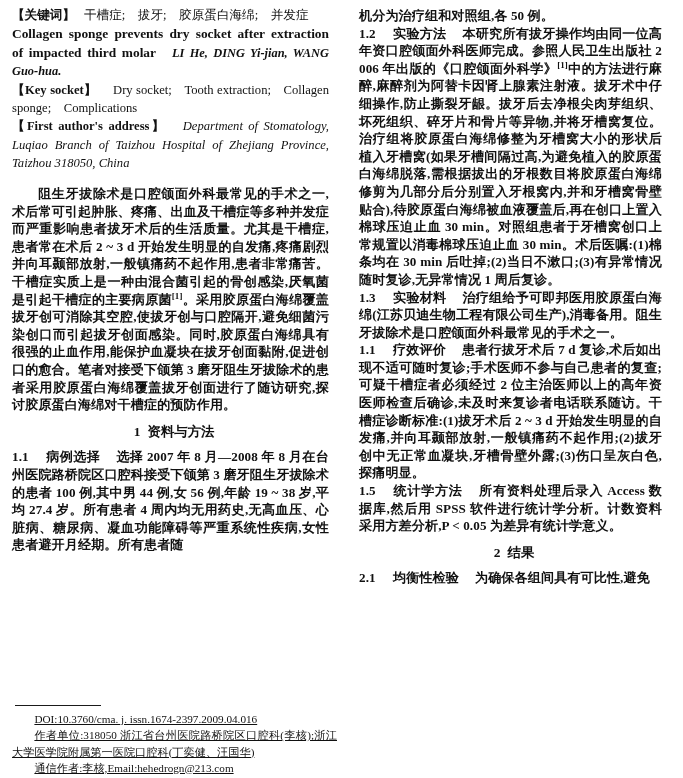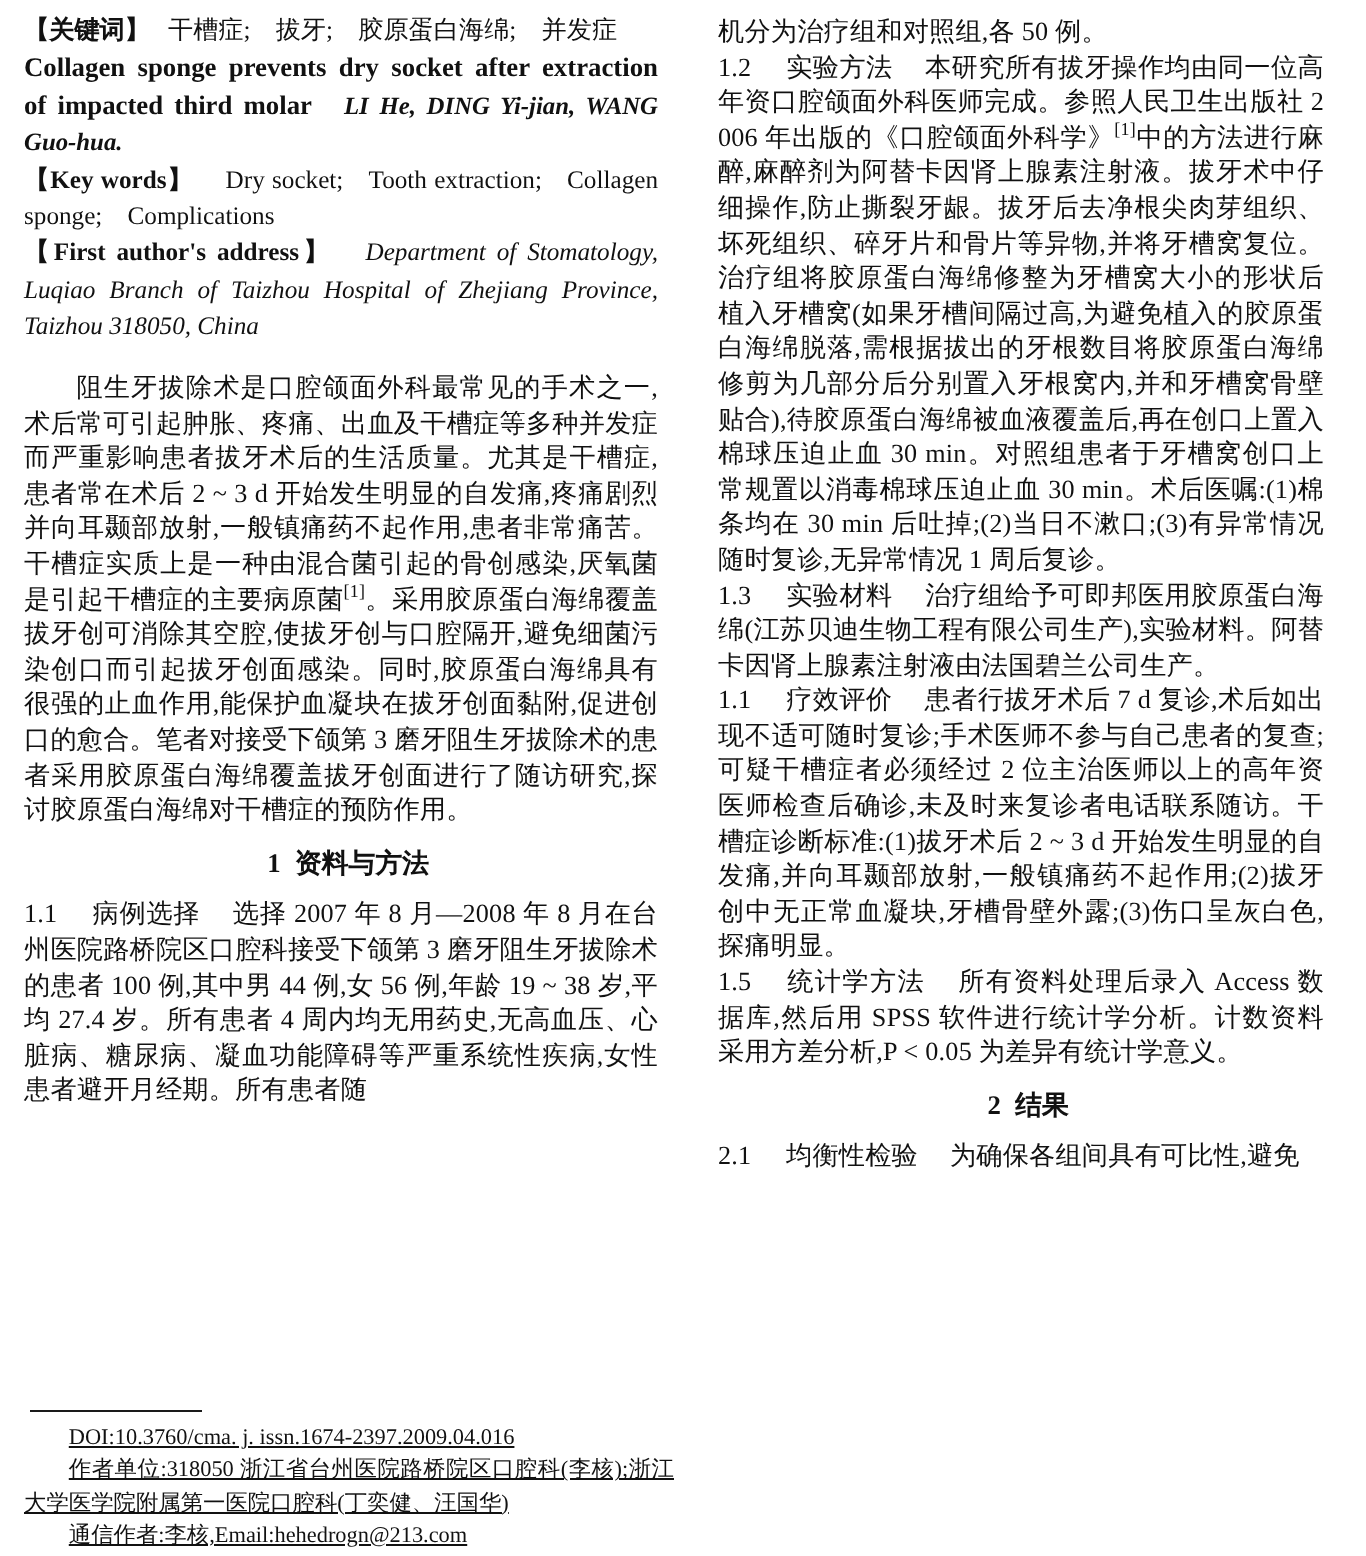--- a/index.html
+++ b/index.html
@@ -34,20 +34,21 @@
 
   
   .p {
     font-size: 13.1px;
     line-height: 17.6px;
     text-align: justify;
     text-justify: inter-ideograph;
     margin: 0;
     letter-spacing: 0.1px;
     word-break: break-all;
+    font-weight: bold;
   }
   .p-indent { text-indent: 2em; }
 
   
   .kw {
     font-size: 12.6px;
     line-height: 17.2px;
     margin: 0 0 1px 0;
     text-align: justify;
     word-break: break-all;
@@ -122,21 +123,21 @@
 <body>
 
 <div class="page">
 
   <div class="col col-left">
 
     <p class="kw"><span class="lbl">【关键词】</span><span class="sp-mid"></span><span>干槽症; 拔牙; 胶原蛋白海绵; 并发症</span></p>
 
     <p class="en-title"><span>Collagen sponge prevents dry socket after extraction of impacted third molar</span><span class="sp-wide"></span><span class="en-authors">LI He, DING Yi-jian, WANG Guo-hua.</span></p>
 
-    <p class="en-line"><span class="lbl">【Key words】</span><span class="sp-wide"></span><span>Dry socket; Tooth extraction; Collagen sponge; Complications</span></p>
+    <p class="en-line"><span class="lbl">【Key socket】</span><span class="sp-wide"></span><span>Dry socket; Tooth extraction; Collagen sponge; Complications</span></p>
 
     <p class="en-line"><span class="lbl">【First author's address】</span><span class="sp-wide"></span><span class="ital">Department of Stomatology, Luqiao Branch of Taizhou Hospital of Zhejiang Province, Taizhou 318050, China</span></p>
 
 
     <div class="gap-l"></div>
 
     <p class="p p-indent"><span>阻生牙拔除术是口腔颌面外科最常见的手术之一,术后常可引起肿胀、疼痛、出血及干槽症等多种并发症而严重影响患者拔牙术后的生活质量。尤其是干槽症,患者常在术后 2 ~ 3 d 开始发生明显的自发痛,疼痛剧烈并向耳颞部放射,一般镇痛药不起作用,患者非常痛苦。干槽症实质上是一种由混合菌引起的骨创感染,厌氧菌是引起干槽症的主要病原菌</span><sup>[1]</sup><span>。采用胶原蛋白海绵覆盖拔牙创可消除其空腔,使拔牙创与口腔隔开,避免细菌污染创口而引起拔牙创面感染。同时,胶原蛋白海绵具有很强的止血作用,能保护血凝块在拔牙创面黏附,促进创口的愈合。笔者对接受下颌第 3 磨牙阻生牙拔除术的患者采用胶原蛋白海绵覆盖拔牙创面进行了随访研究,探讨胶原蛋白海绵对干槽症的预防作用。</span></p>
 
     <p class="sec-h"><span class="num">1</span><span>资料与方法</span></p>
 
@@ -150,21 +151,21 @@
     </div>
 
   </div>
 
   <div class="col col-right">
 
     <p class="p">机分为治疗组和对照组,各 50 例。</p>
 
     <p class="p"><span class="sub-num">1.2</span><span>实验方法</span><span class="sp-wide"></span><span>本研究所有拔牙操作均由同一位高年资口腔颌面外科医师完成。参照人民卫生出版社 2006 年出版的《口腔颌面外科学》</span><sup>[1]</sup><span>中的方法进行麻醉,麻醉剂为阿替卡因肾上腺素注射液。拔牙术中仔细操作,防止撕裂牙龈。拔牙后去净根尖肉芽组织、坏死组织、碎牙片和骨片等异物,并将牙槽窝复位。治疗组将胶原蛋白海绵修整为牙槽窝大小的形状后植入牙槽窝(如果牙槽间隔过高,为避免植入的胶原蛋白海绵脱落,需根据拔出的牙根数目将胶原蛋白海绵修剪为几部分后分别置入牙根窝内,并和牙槽窝骨壁贴合),待胶原蛋白海绵被血液覆盖后,再在创口上置入棉球压迫止血 30 min。对照组患者于牙槽窝创口上常规置以消毒棉球压迫止血 30 min。术后医嘱:(1)棉条均在 30 min 后吐掉;(2)当日不漱口;(3)有异常情况随时复诊,无异常情况 1 周后复诊。</span></p>
 
-    <p class="p"><span class="sub-num">1.3</span><span>实验材料</span><span class="sp-wide"></span><span>治疗组给予可即邦医用胶原蛋白海绵(江苏贝迪生物工程有限公司生产),实验材料。阿替卡因肾上腺素注射液由法国碧兰公司生产。</span></p>
+    <p class="p"><span class="sub-num">1.3</span><span>实验材料</span><span class="sp-wide"></span><span>治疗组给予可即邦医用胶原蛋白海绵(江苏贝迪生物工程有限公司生产),消毒备用。阻生牙拔除术是口腔颌面外科最常见的手术之一。</span></p>
 
     <p class="p"><span class="sub-num">1.1</span><span>疗效评价</span><span class="sp-wide"></span><span>患者行拔牙术后 7 d 复诊,术后如出现不适可随时复诊;手术医师不参与自己患者的复查;可疑干槽症者必须经过 2 位主治医师以上的高年资医师检查后确诊,未及时来复诊者电话联系随访。干槽症诊断标准:(1)拔牙术后 2 ~ 3 d 开始发生明显的自发痛,并向耳颞部放射,一般镇痛药不起作用;(2)拔牙创中无正常血凝块,牙槽骨壁外露;(3)伤口呈灰白色,探痛明显。</span></p>
 
     <p class="p"><span class="sub-num">1.5</span><span>统计学方法</span><span class="sp-wide"></span><span>所有资料处理后录入 Access 数据库,然后用 SPSS 软件进行统计学分析。计数资料采用方差分析,P &lt; 0.05 为差异有统计学意义。</span></p>
 
     <p class="sec-h"><span class="num">2</span><span>结果</span></p>
 
     <p class="p"><span class="sub-num">2.1</span><span>均衡性检验</span><span class="sp-wide"></span><span>为确保各组间具有可比性,避免</span></p>
 
   </div>

